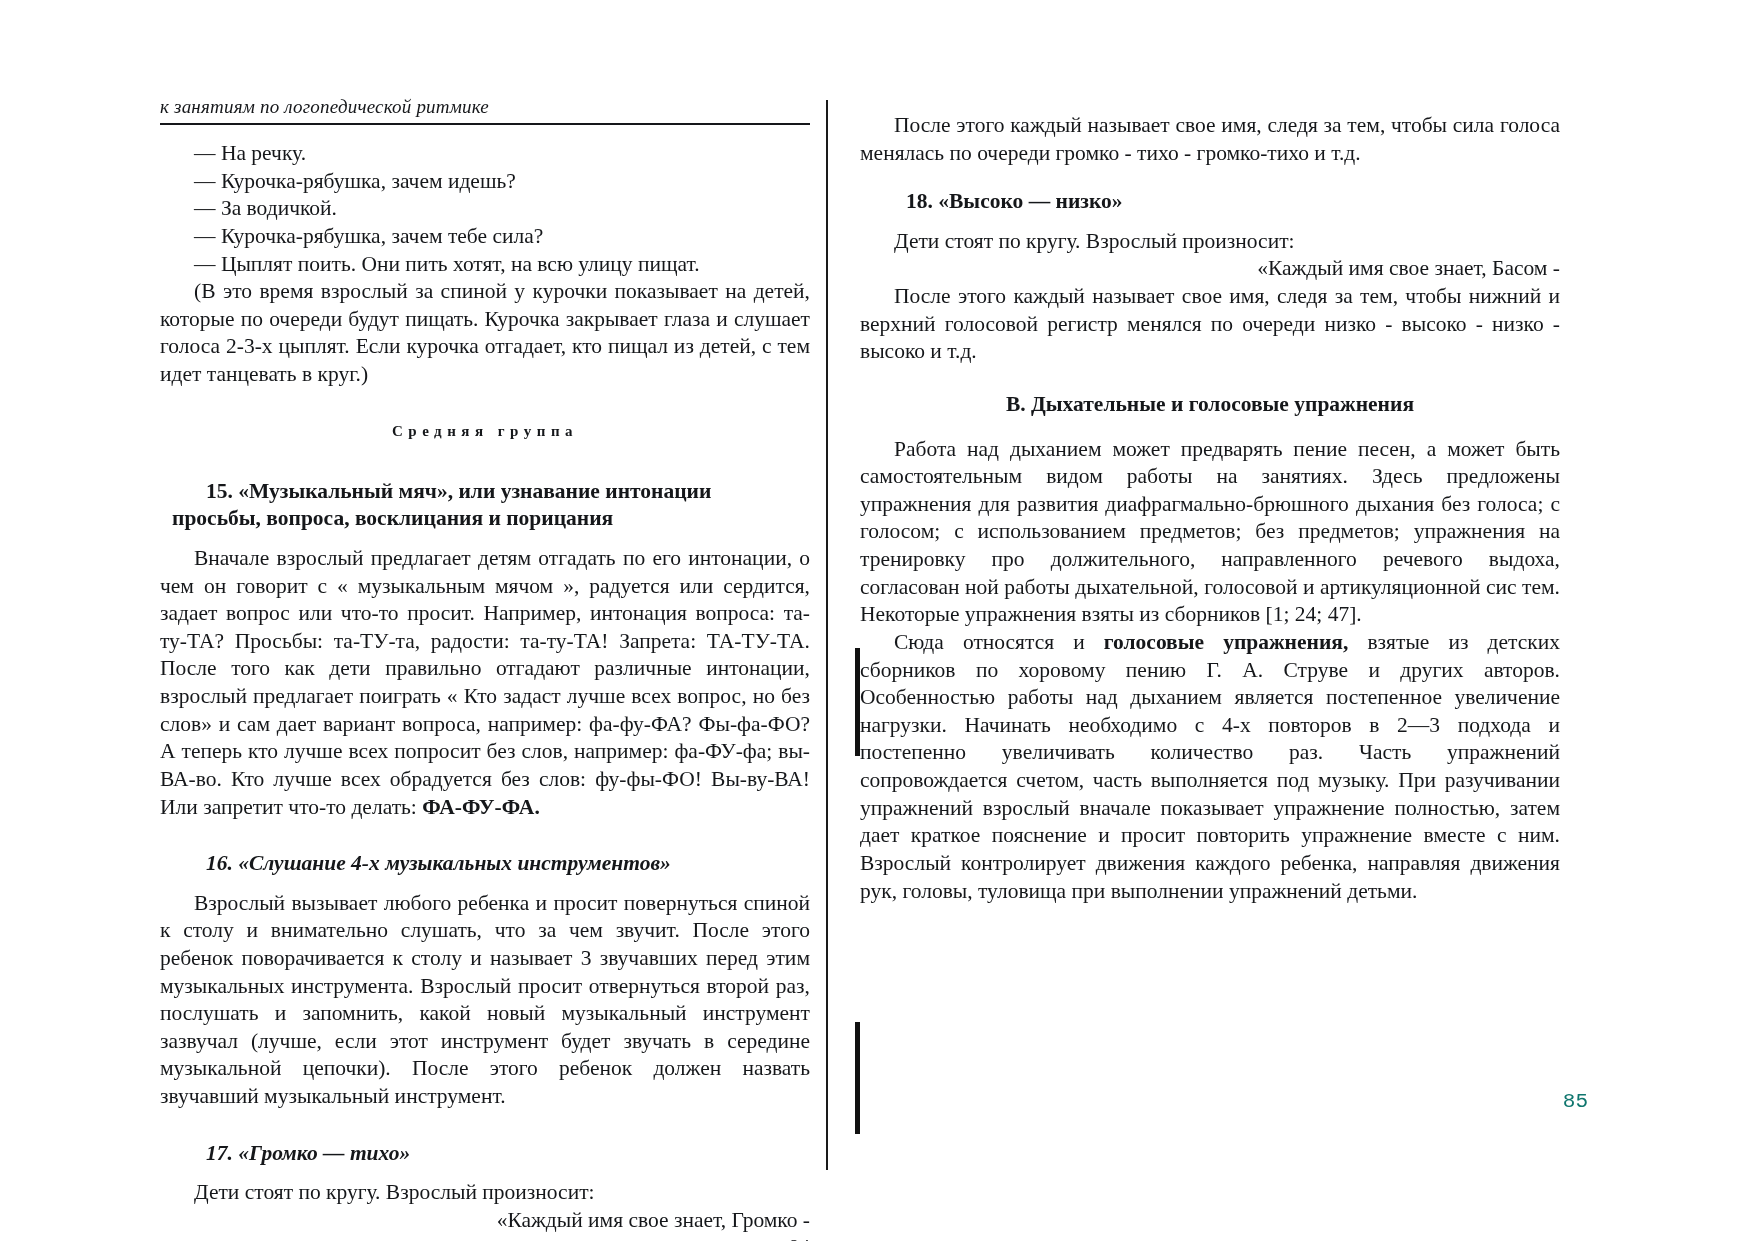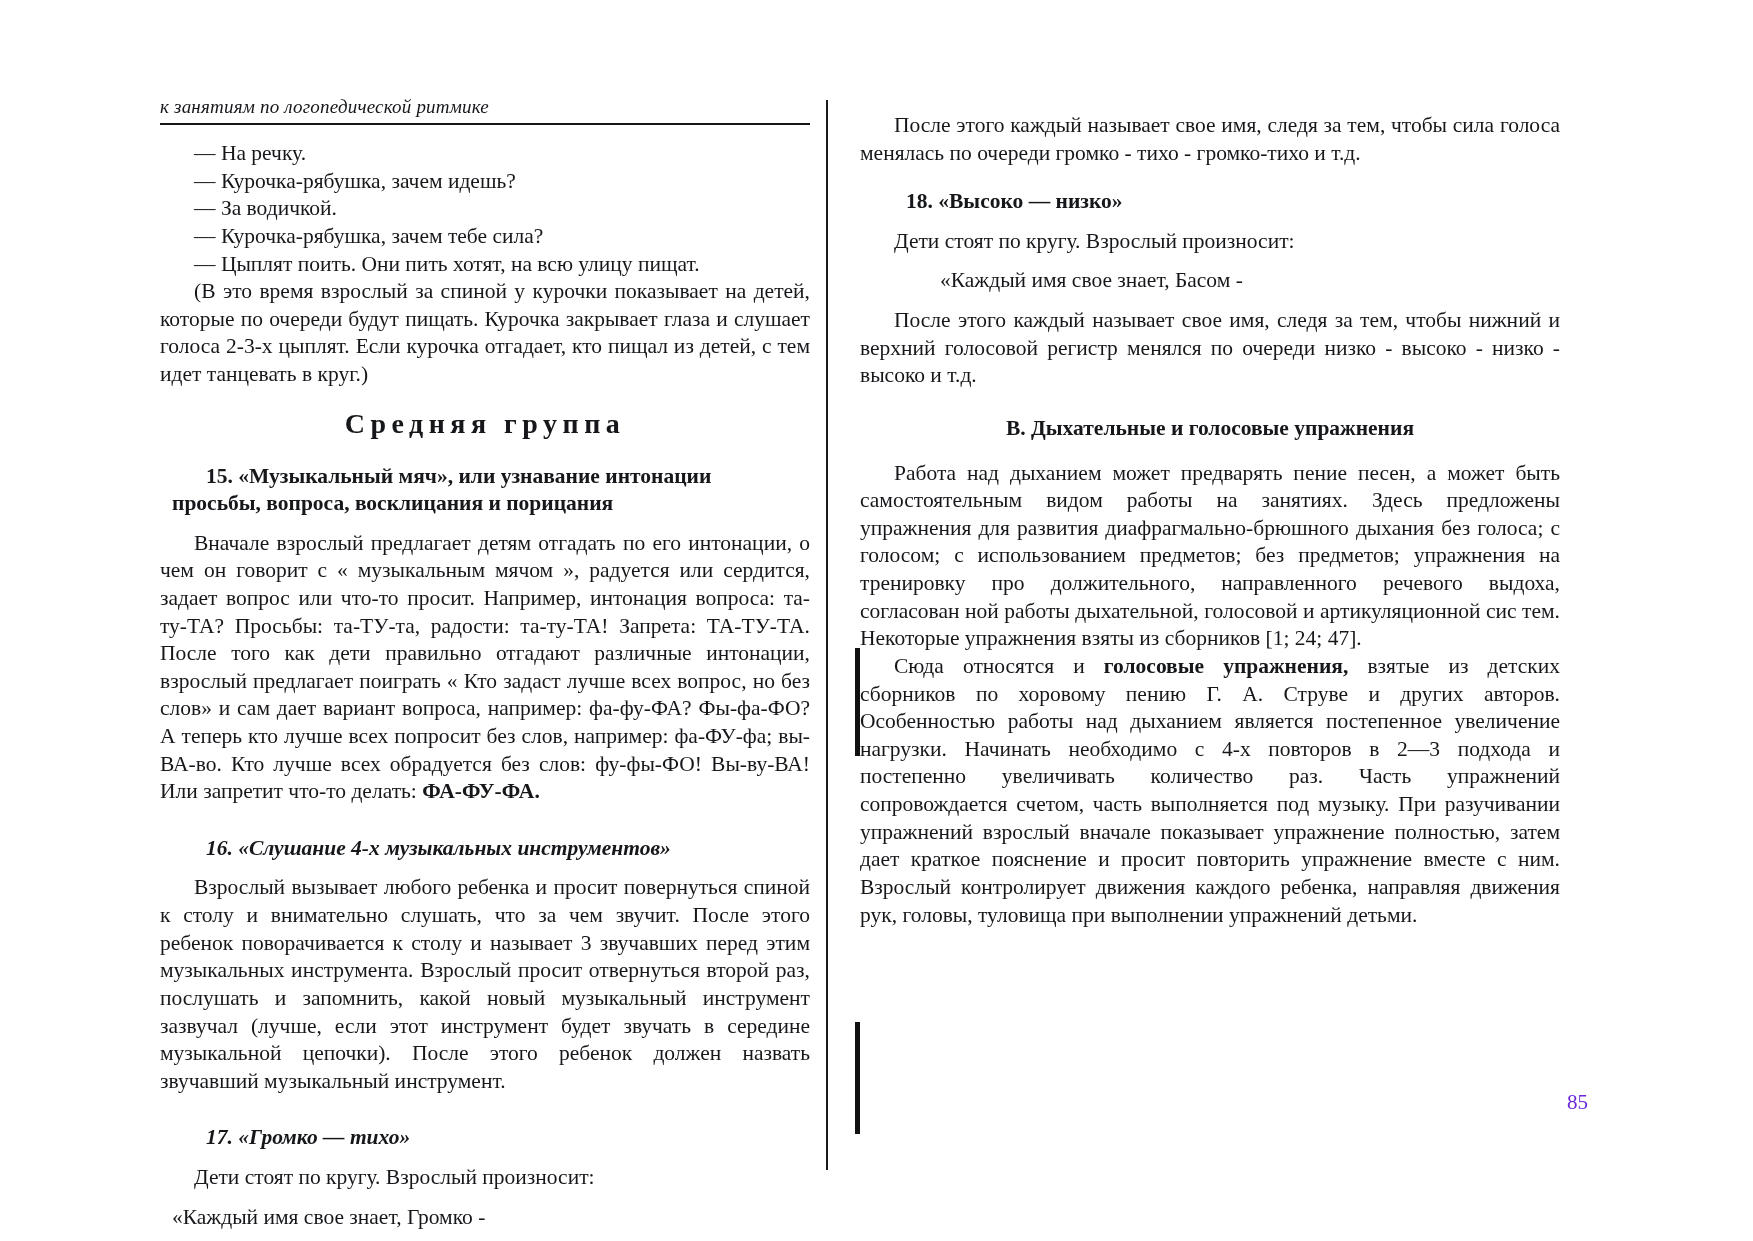--- a/index.html
+++ b/index.html
@@ -91,46 +91,47 @@
     font-weight: bold;
     text-align: center;
     font-size: 21.5px;
     text-indent: 0;
     margin: 8px;
   }
   .grouphead {
     font-weight: bold;
     text-align: center;
     letter-spacing: 5.5px;
-    font-size: 28px;
+    font-size: 15px;
     text-indent: 0;
-    margin: 0;
+    margin: 16px;
   }
   .verse {
     text-indent: 0;
-    text-align: left;
-    margin: 12px;
+    text-align: right;
+    margin: 0;
     font-size: 21.5px;
     line-height: 1.285;
   }
   .verse.l1 { padding-left: 68px; }
   .verse.l2 { padding-left: 68px; }
   .gap-s { height: 9px; }
   .gap-m { height: 17px; }
   .inline-bold { font-weight: bold; }
 
   .left-block { position: absolute; left: 0; top: 0; width: 650px; }
   .right-block { position: absolute; left: 0; top: 0; width: 700px; }
 
   .folio {
     position: absolute;
     right: 165px;
     top: 1090px;
     font-size: 21px;
-    color: #6d28d9;
+    color: #0f766e;
+    font-family: Liberation Mono, monospace;
   }
 </style>
 </head>
 <body>
 
 <div class="page">
 
   <div class="runhead">к занятиям по логопедической ритмике</div>
   <div class="runhead-rule"></div>
 

